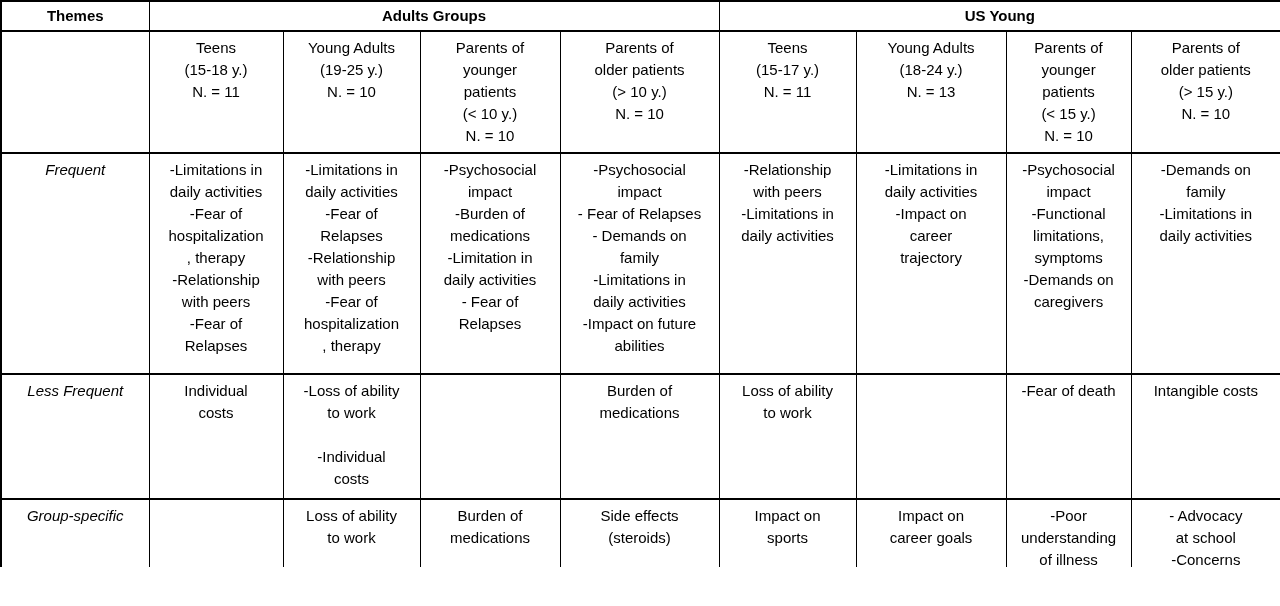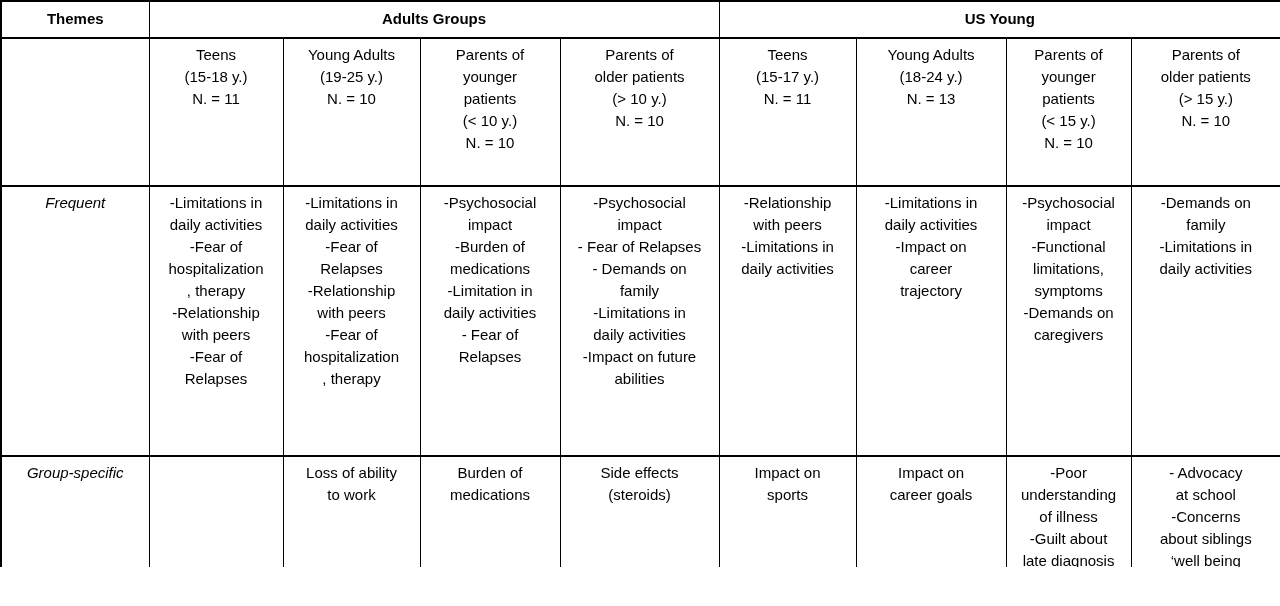--- a/index.html
+++ b/index.html
@@ -163,20 +163,38 @@
 -Functional
 limitations,
 symptoms
 -Demands on
 caregivers</td>
         <td>-Demands on
 family
 -Limitations in
 daily activities</td>
       </tr>
+      <tr class="row-less-frequent">
+        <th class="theme-label">Less Frequent</th>
+        <td>Individual
+costs</td>
+        <td>-Loss of ability
+to work
+
+-Individual
+costs</td>
+        <td></td>
+        <td>Burden of
+medications</td>
+        <td>Loss of ability
+to work</td>
+        <td></td>
+        <td>-Fear of death</td>
+        <td>Intangible costs</td>
+      </tr>
       <tr class="row-group-specific">
         <th class="theme-label">Group-specific</th>
         <td></td>
         <td>Loss of ability
 to work</td>
         <td>Burden of
 medications</td>
         <td>Side effects
 (steroids)</td>
         <td>Impact on

